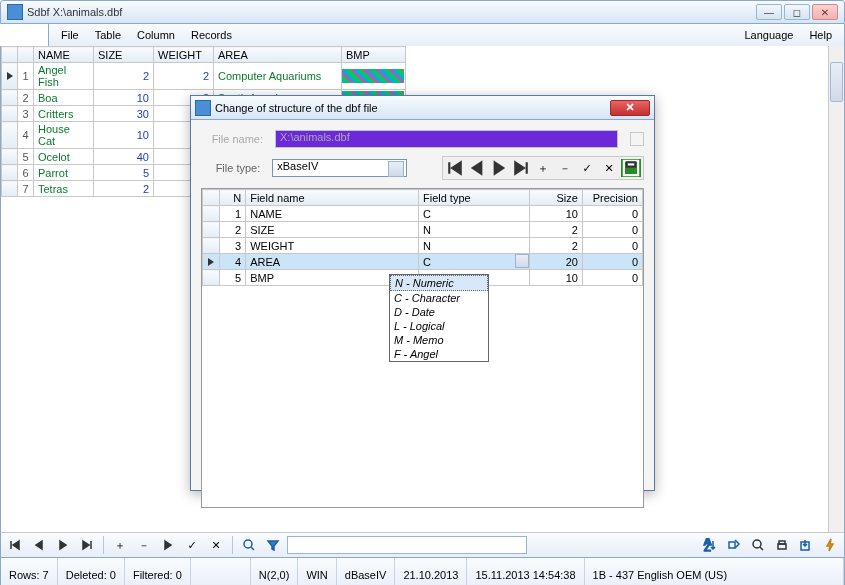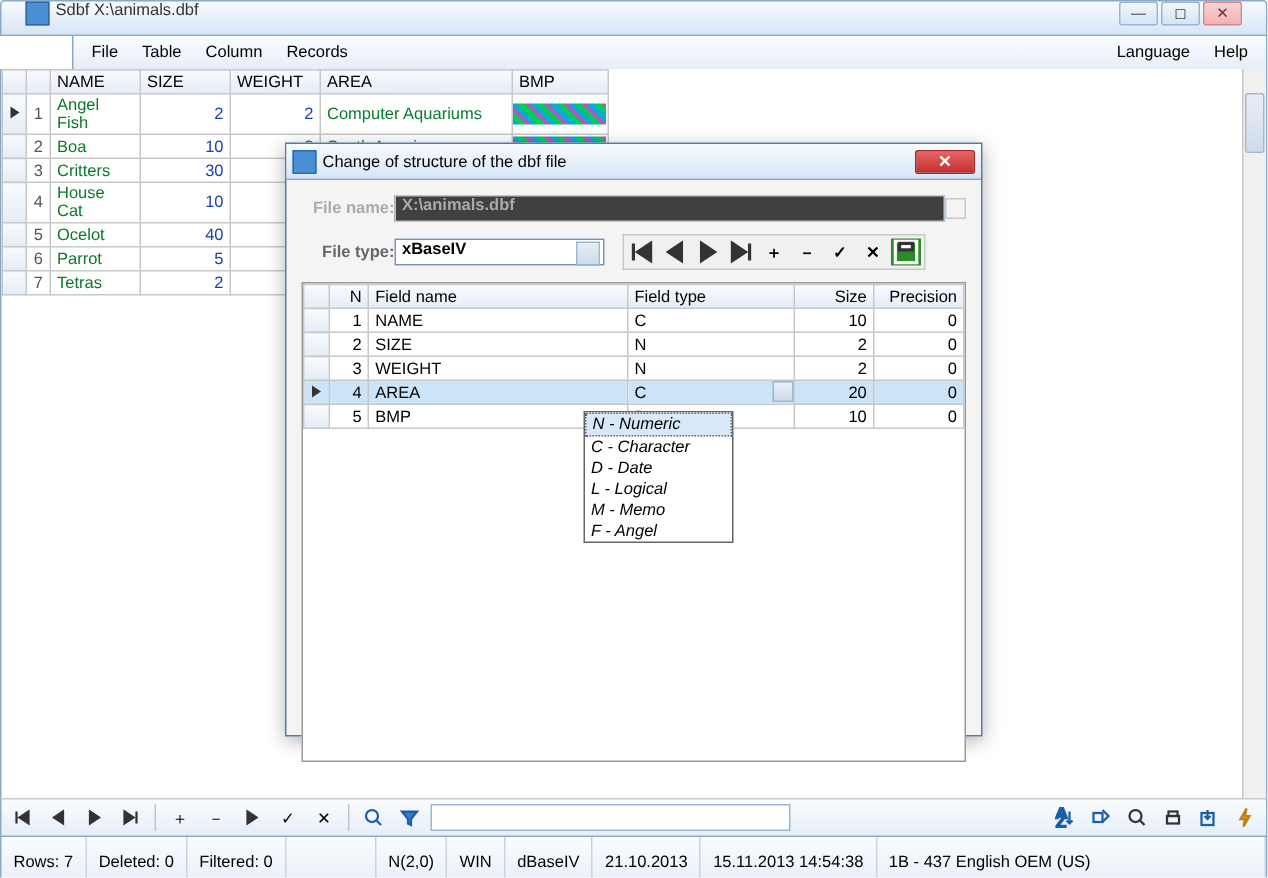--- a/index.html
+++ b/index.html
@@ -1,18 +1,18 @@
 <!DOCTYPE html>
 <html><head>
 <meta charset="utf-8">
 <style>
 * { box-sizing: border-box; margin: 0; padding: 0; font-family: Tahoma, sans-serif; font-size: 11px; }
 body { width: 845px; height: 585px; background: #fff; position: relative; overflow: hidden; }
 
-.titlebar { height: 24px; background: linear-gradient(#f8fbfe, #d6e5f5); border: 1px solid #8aa8c8; display: flex; padding: 0 16px; border-radius: 3px 3px 0 0; }
+.titlebar { height: 24px; background: linear-gradient(#f8fbfe, #d6e5f5); border: 1px solid #8aa8c8; display: flex; align-items: center; padding: 0 6px; border-radius: 3px 3px 0 0; }
 .titlebar .icon { width: 16px; height: 16px; background: #4a8fd6; border: 1px solid #2c6aa8; margin-right: 4px; }
 .titlebar .title { flex: 1; color: #333; }
 .titlebar .winbtns { display: flex; gap: 2px; }
 .winbtn { width: 26px; height: 16px; background: linear-gradient(#f2f7fc,#d5e4f3); border: 1px solid #9ab5d2; border-radius: 2px; display: flex; align-items: center; justify-content: center; font-size: 10px; color: #444; cursor: pointer; }
 .winbtn.close { background: linear-gradient(#f9d3d3,#f2b1b1); border-color: #d08888; color: #7a2a2a; }
 
 .menubar { height: 22px; background: linear-gradient(#fafcfe,#e7eef8); border-left: 1px solid #8aa8c8; border-right: 1px solid #8aa8c8; display: flex; align-items: center; padding: 0 4px; margin-left: 48px; }
 .menubar .menu-left { display: flex; }
 .menubar .menuitem { padding: 2px 8px; cursor: pointer; }
 .menubar .spacer { flex: 1; }
@@ -40,25 +40,25 @@
 .statusbar { height: 34px; background: linear-gradient(#fafcfe,#e7eef8); border: 1px solid #8aa8c8; border-top: none; display: flex; align-items: center; }
 .statusbar .cell { border-right: 1px solid #c8d4e2; padding: 0 8px; height: 100%; display: flex; align-items: center; }
 
 
 .dialog { position: absolute; left: 190px; top: 95px; width: 465px; height: 396px; background: #f4f4f4; border: 1px solid #5a7a9c; box-shadow: 0 3px 12px rgba(0,0,0,0.3); }
 .dialog .dlg-title { height: 24px; background: linear-gradient(#f8fbfe,#d6e5f5); border-bottom: 1px solid #8aa8c8; display: flex; align-items: center; padding: 0 4px; }
 .dialog .dlg-title .icon { width: 16px; height: 16px; background: #4a8fd6; border: 1px solid #2c6aa8; margin-right: 4px; }
 .dialog .dlg-title .t { flex: 1; }
 .dialog .dlg-title .dlg-close { width: 40px; height: 16px; background: linear-gradient(#e86464,#c43030); border: 1px solid #a02828; border-radius: 2px; display: flex; align-items: center; justify-content: center; color: #fff; font-weight: bold; cursor: pointer; }
 .dialog .dlg-body { padding: 10px; }
-.dlg-row { display: flex; align-items: center; margin-bottom: 8px; gap: 0; font-weight: bold; }
+.dlg-row { display: flex; align-items: center; margin-bottom: 8px; gap: 12px; }
 .dlg-label { width: 62px; text-align: right; color: #666; }
 .dlg-label.disabled { color: #aaa; }
 .dlg-input { flex: 1; height: 18px; border: 1px solid #b8c6d8; padding: 0 4px; background: #fff; }
-.dlg-input.disabled { background: #404040; color: #aaa; }
+.dlg-input.disabled { background: #6d28d9; color: #aaa; }
 .dlg-select { width: 140px; height: 18px; border: 1px solid #7a94b0; background: #fff; padding: 0 4px; position: relative; cursor: pointer; }
 .dlg-select::after { content: ""; position: absolute; right: 2px; top: 1px; width: 14px; height: 14px; background: linear-gradient(#e8eef7,#cfdaea); border: 1px solid #9ab5d2; }
 .dlg-toolbar { display: flex; gap: 2px; background: #f0f0f0; border: 1px solid #c8c8c8; padding: 2px; }
 .dlg-toolbar .tb { width: 20px; height: 18px; display: flex; align-items: center; justify-content: center; cursor: pointer; }
 .dlg-toolbar .save { background: #2a8a2a; color: #fff; }
 
 .dlg-grid { border: 1px solid #999; background: #fff; height: 320px; position: relative; }
 .dlg-grid table { border-collapse: collapse; width: 100%; }
 .dlg-grid th, .dlg-grid td { border: 1px solid #c8c8c8; padding: 1px 4px; height: 16px; text-align: left; font-weight: normal; }
 .dlg-grid th { background: linear-gradient(#f9fbfe,#e3ecf6); }

